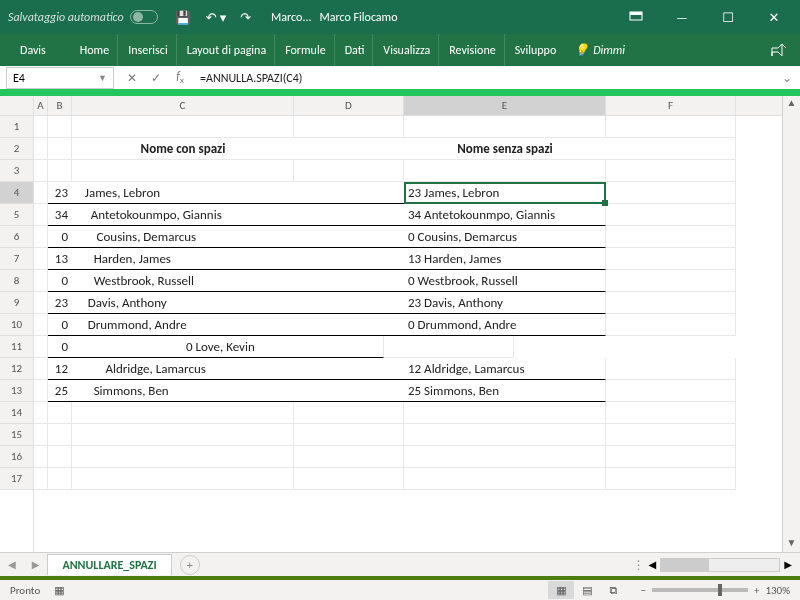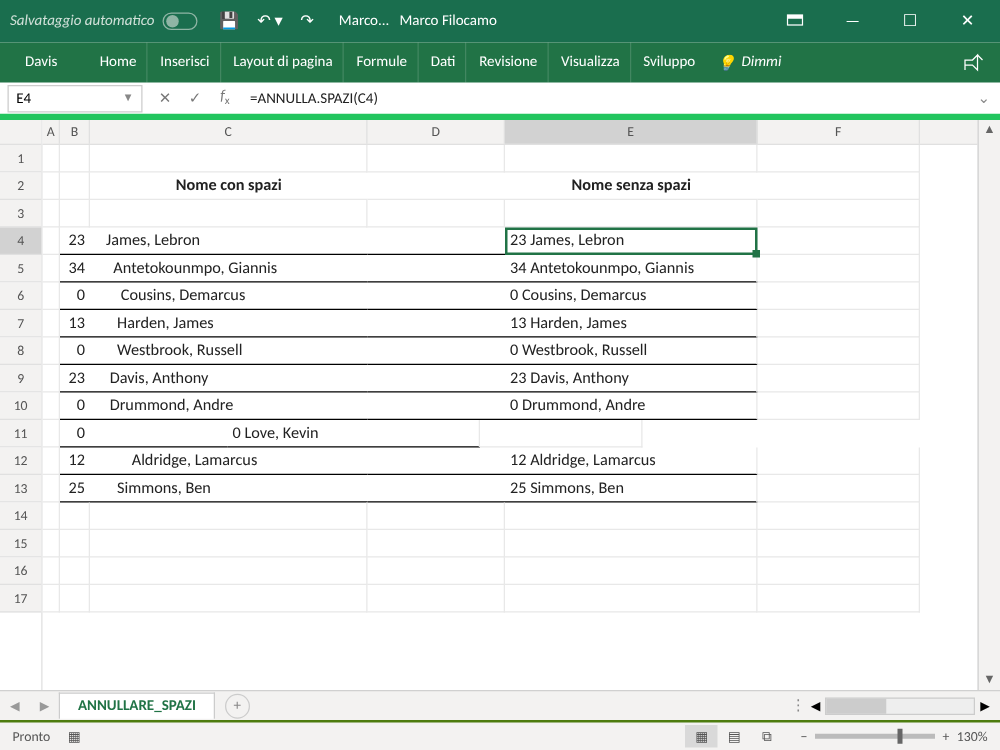--- a/index.html
+++ b/index.html
@@ -11,21 +11,21 @@
 .titlebar .qat { display:flex; gap:14px; margin-left:18px; align-items:center; }
 .titlebar .qat span { color:#fff; font-size:13px; }
 .titlebar .doc { margin-left:20px; color:#fff; font-size:12px; }
 .titlebar .user { margin-left:8px; color:#fff; font-size:12px; }
 .titlebar .winctl { margin-left:auto; display:flex; gap:10px; align-items:center; }
 .titlebar .winctl span { width:36px; height:26px; display:flex; align-items:center; justify-content:center; color:#fff; font-size:13px; }
 .ribbon { background: #217346; height: 32px; display:flex; align-items:center; color:#fff; font-size:12px; padding:0 12px; gap:2px; }
 .ribbon .tab { padding:0 8px; height:32px; display:flex; align-items:center; border-right:1px solid rgba(255,255,255,0.15); }
 .ribbon .tell { margin-left:8px; display:flex; align-items:center; gap:4px; font-style:italic; }
 .ribbon .share { margin-left:auto; }
-.fbar { height: 30px; border-bottom:5px solid #22c55e; display:flex; align-items:center; font-size:12px; }
+.fbar { height: 30px; border-bottom:7px solid #22c55e; display:flex; align-items:center; font-size:12px; }
 .fbar .namebox { width:108px; height:22px; border:1px solid #ccc; margin:0 6px; padding:0 6px; display:flex; align-items:center; justify-content:space-between; }
 .fbar .btn { width:24px; text-align:center; color:#777; }
 .fbar .formula { flex:1; padding:0 8px; color:#222; }
 .fbar .drop { padding:0 8px; color:#888; }
 .grid { flex:1; position:relative; display:flex; background:#fff; overflow:hidden;}
 .rowhdrs { width:34px; border-right:1px solid #e0e0e0; }
 .corner { height:20px; background:#f3f2f1; border-bottom:1px solid #e0e0e0; }
 .rh { height:22px; background:#f3f2f1; border-bottom:1px solid #e0e0e0; font-size:11px; color:#555; display:flex; align-items:center; justify-content:center; }
 .rh.sel { background:#d2d2d2; }
 .cols { flex:1; display:flex; flex-direction:column; }
@@ -44,21 +44,21 @@
 .selcell::after { content:""; position:absolute; right:-4px; bottom:-4px; width:6px; height:6px; background:#217346; }
 .vscroll { width:18px; background:#f3f2f1; border-left:1px solid #d0d0d0; display:flex; flex-direction:column; }
 .vscroll .arr { height:16px; text-align:center; font-size:10px; color:#666; }
 .tabs { height:24px; border-top:1px solid #d0d0d0; background:#f3f2f1; display:flex; align-items:center; font-size:12px; }
 .tabs .nav { padding:0 8px; color:#999; font-size:10px; }
 .tabs .sheet { background:#fff; padding:3px 14px; font-weight:700; color:#217346; border:1px solid #ccc; border-bottom:none; }
 .tabs .plus { margin-left:8px; color:#888; width:20px; height:20px; border:1px solid #ccc; border-radius:50%; display:flex; align-items:center; justify-content:center; font-size:12px; }
 .tabs .hscroll { margin-left:auto; display:flex; align-items:center; gap:4px; padding-right:8px; }
 .tabs .hscroll .bar { width:120px; height:14px; background:#eee; border:1px solid #ccc; position:relative; }
 .tabs .hscroll .bar::after { content:""; position:absolute; left:0; top:0; width:48px; height:12px; background:#ccc; }
-.status { height:24px; background:#f3f2f1; border-top:2px solid #4d7c0f; display:flex; align-items:center; font-size:11px; color:#555; padding:0 10px; gap:14px; }
+.status { height:24px; background:#f3f2f1; border-top:4px solid #4d7c0f; display:flex; align-items:center; font-size:11px; color:#555; padding:0 10px; gap:14px; }
 .status .views { margin-left:auto; display:flex; gap:0; }
 .status .vbtn { width:26px; height:18px; display:flex; align-items:center; justify-content:center; border:1px solid transparent; }
 .status .vbtn.active { background:#d9d9d9; }
 .status .zoom { display:flex; align-items:center; gap:6px; }
 .status .zoom .track { width:96px; height:4px; background:#bbb; position:relative; }
 .status .zoom .track::after { content:""; position:absolute; left:66px; top:-4px; width:4px; height:12px; background:#666; }
 svg { display:block; }
 </style>
 </head>
 <body>
@@ -88,22 +88,22 @@
   </div>
 </div>
 
 <div class="ribbon">
   <div class="tab" style="border:none">Davis</div>
   <div class="tab" style="margin-left:16px">Home</div>
   <div class="tab">Inserisci</div>
   <div class="tab">Layout di pagina</div>
   <div class="tab">Formule</div>
   <div class="tab">Dati</div>
+  <div class="tab">Visualizza</div>
   <div class="tab">Revisione</div>
-  <div class="tab">Visualizza</div>
   <div class="tab" style="border:none">Sviluppo</div>
   <div class="tell">
     <span>💡</span>
     <span>Dimmi</span>
   </div>
   <div class="share">
     <svg width="18" height="16">
         <path d="M2 14V6h6l4-4v12l-4-4H2z" fill="none" stroke="#fff"></path>
         <path d="M12 2l4 4" stroke="#fff"></path>
       </svg>

